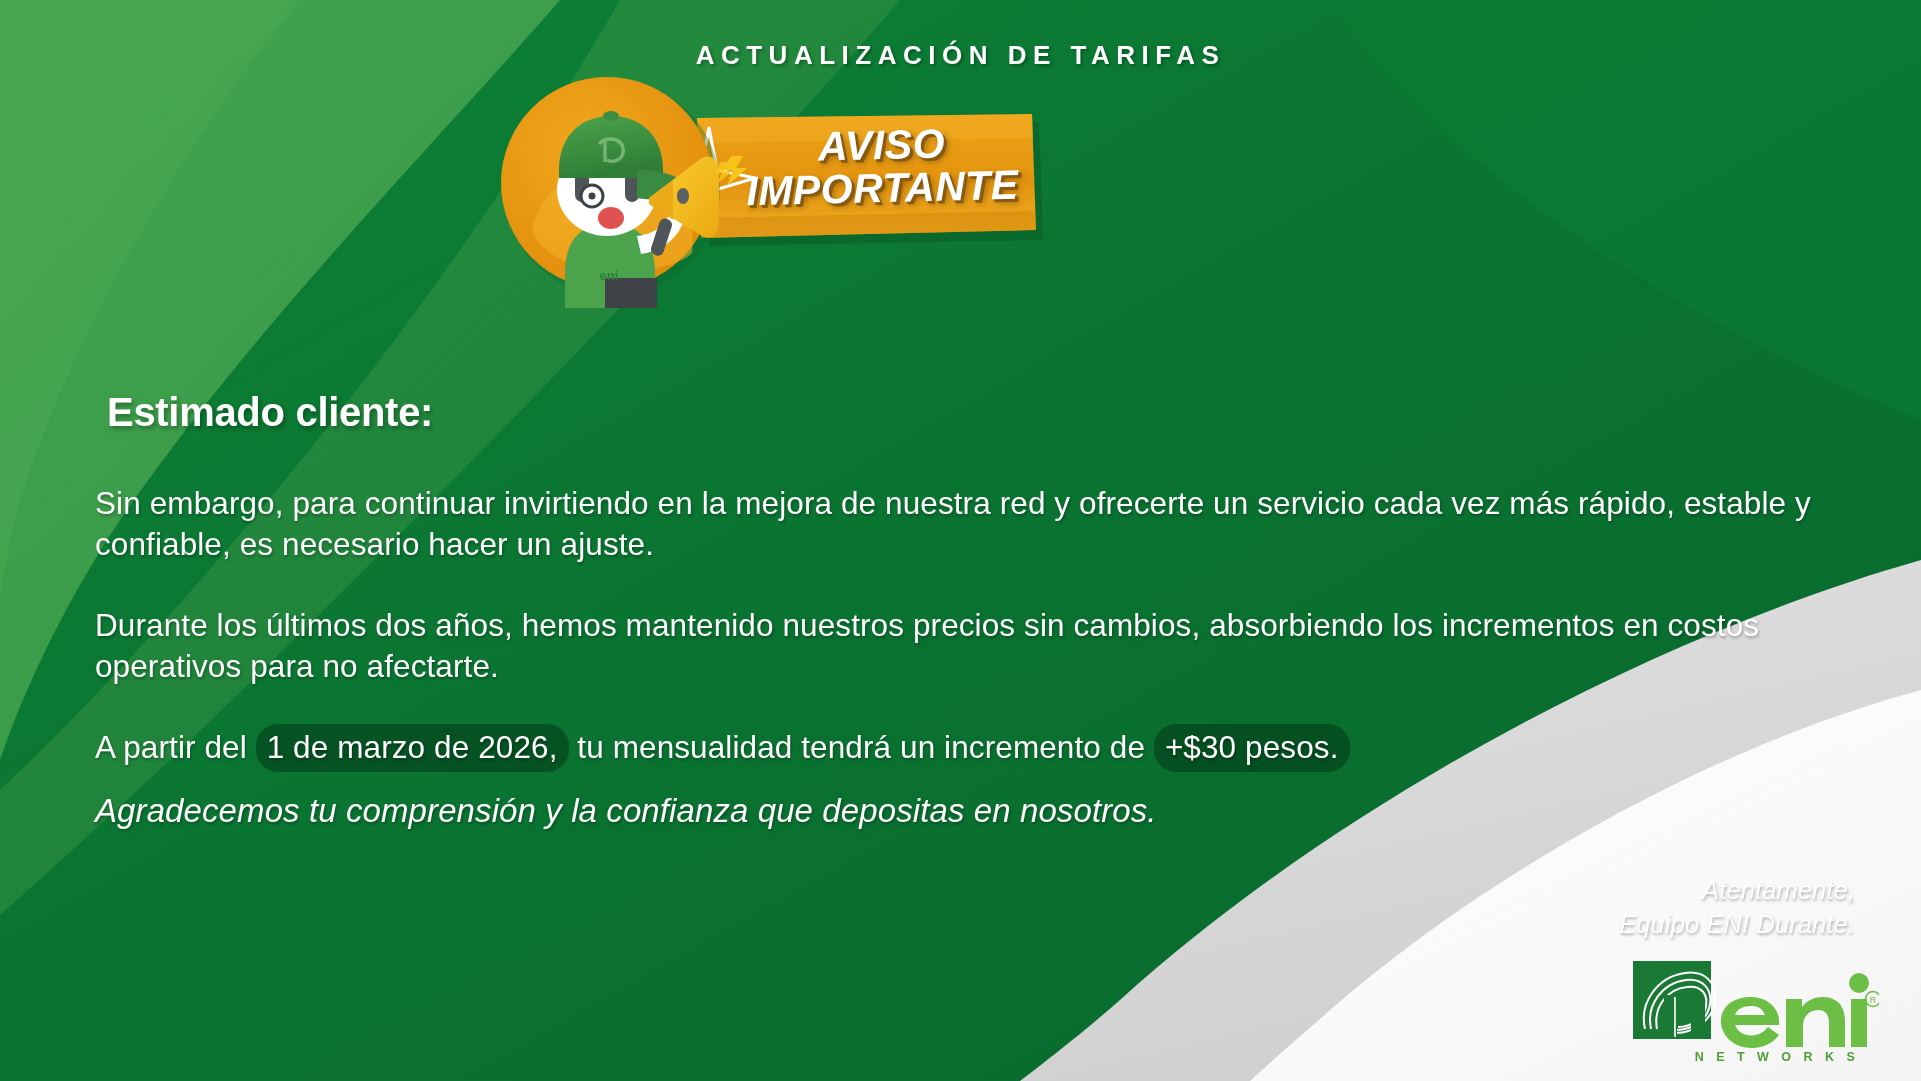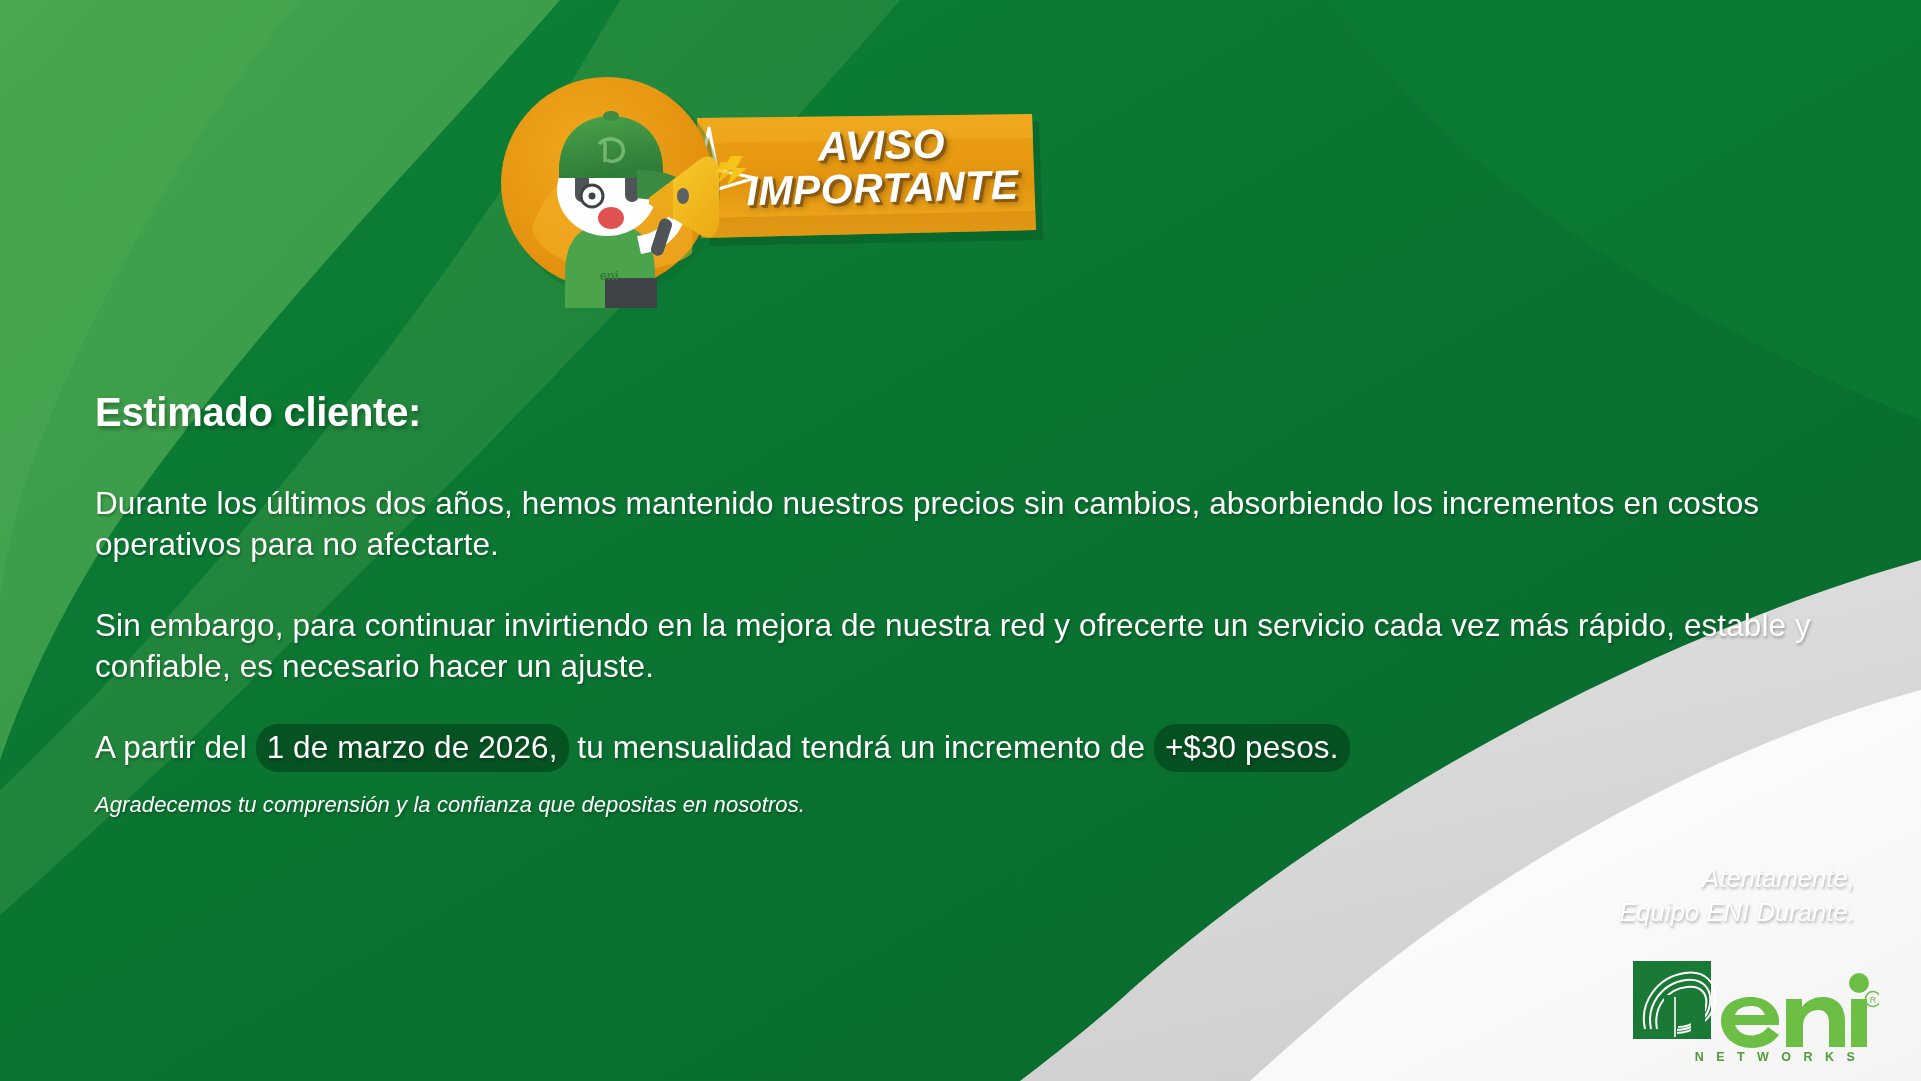--- a/index.html
+++ b/index.html
@@ -83,21 +83,21 @@
     left: 95px;
     top: 390px;
     width: 1760px;
     z-index: 5;
   }
   .greeting {
     color: #ffffff;
     font-size: 40px;
     font-weight: 700;
     letter-spacing: -0.3px;
-    margin: 0 0 48px 0;
+    margin: 0 0 48px 12px;
     text-shadow: 2px 3px 4px rgba(0,0,0,.3);
   }
   .para {
     color: #ffffff;
     font-size: 31.5px;
     font-weight: 400;
     line-height: 1.30;
     margin: 0 0 40px 0;
     letter-spacing: 0.1px;
     text-shadow: 1px 2px 3px rgba(0,0,0,.3);
@@ -106,21 +106,21 @@
   .para.p3 { margin-bottom: 24px; }
   .hl {
     background: rgba(4, 62, 26, .62);
     border-radius: 22px;
     padding: 5px 11px 7px 11px;
     box-decoration-break: clone;
     -webkit-box-decoration-break: clone;
   }
   .italic-note {
     color: #ffffff;
-    font-size: 22px;
+    font-size: 33px;
     font-style: italic;
     font-weight: 400;
     margin: 14px 0 44px 0;
     letter-spacing: 0.1px;
     text-shadow: 1px 2px 3px rgba(0,0,0,.3);
   }
   .signoff {
     color: #ffffff;
     font-size: 25.5px;
     font-style: italic;
@@ -183,20 +183,21 @@
       <path d="M 620,0 L 900,0 C 720,210 420,520 170,760 C 100,825 40,880 0,915 L 0,790 C 170,630 430,330 620,0 Z" fill="url(#gLight2)" opacity="0.55"></path>
 
       <path d="M 1921,0 L 1921,420 C 1700,330 1450,180 1330,0 Z" fill="#0b7d34" opacity="0.55"></path>
 
       <path d="M 1921,560 C 1640,640 1330,810 1120,1000 C 1080,1035 1045,1062 1020,1081 L 1921,1081 Z" fill="url(#gGrayCurve)"></path>
 
       <path d="M 1921,690 C 1700,750 1480,880 1330,1010 C 1300,1037 1272,1060 1250,1081 L 1921,1081 Z" fill="url(#gWhiteCurve)"></path>
     </svg>
   </div>
 
+  <div class="header-title">ACTUALIZACIÓN DE TARIFAS</div>
 
   <div class="badge-group">
     <svg viewBox="0 0 560 230" xmlns="http://www.w3.org/2000/svg">
       <defs>
         <linearGradient id="bannerGrad" x1="0" y1="0" x2="0" y2="1">
           <stop offset="0%" stop-color="#eda316"></stop>
           <stop offset="55%" stop-color="#e3940f"></stop>
           <stop offset="100%" stop-color="#f0ad22"></stop>
         </linearGradient>
         <radialGradient id="circGrad" cx="0.4" cy="0.35" r="0.75">
@@ -283,23 +284,23 @@
     <div class="banner-text-wrap">
       <div class="banner-line l1">AVISO</div>
       <div class="banner-line l2">IMPORTANTE</div>
     </div>
   </div>
 
   <div class="content">
 
     <h1 class="greeting">Estimado cliente:</h1>
 
+    <p class="para p2">Sin embargo, para continuar invirtiendo en la mejora de nuestra red y ofrecerte un servicio cada vez más rápido, estable y confiable, es necesario hacer un ajuste.</p>
+
     <p class="para p1">Durante los últimos dos años, hemos mantenido nuestros precios sin cambios, absorbiendo los incrementos en costos operativos para no afectarte.</p>
-
-    <p class="para p2">Sin embargo, para continuar invirtiendo en la mejora de nuestra red y ofrecerte un servicio cada vez más rápido, estable y confiable, es necesario hacer un ajuste.</p>
 
     <p class="para p3"><span>A partir del </span><span class="hl">1 de marzo de 2026,</span><span> tu mensualidad tendrá un incremento de </span><span class="hl">+$30 pesos.</span></p>
 
     <p class="italic-note">Agradecemos tu comprensión y la confianza que depositas en nosotros.</p>
 
     <p class="signoff"><span>Atentamente,</span><br><span>Equipo ENI Durante.</span></p>
   </div>
 
   <div class="logo">
     <svg viewBox="0 0 248 110" xmlns="http://www.w3.org/2000/svg">

